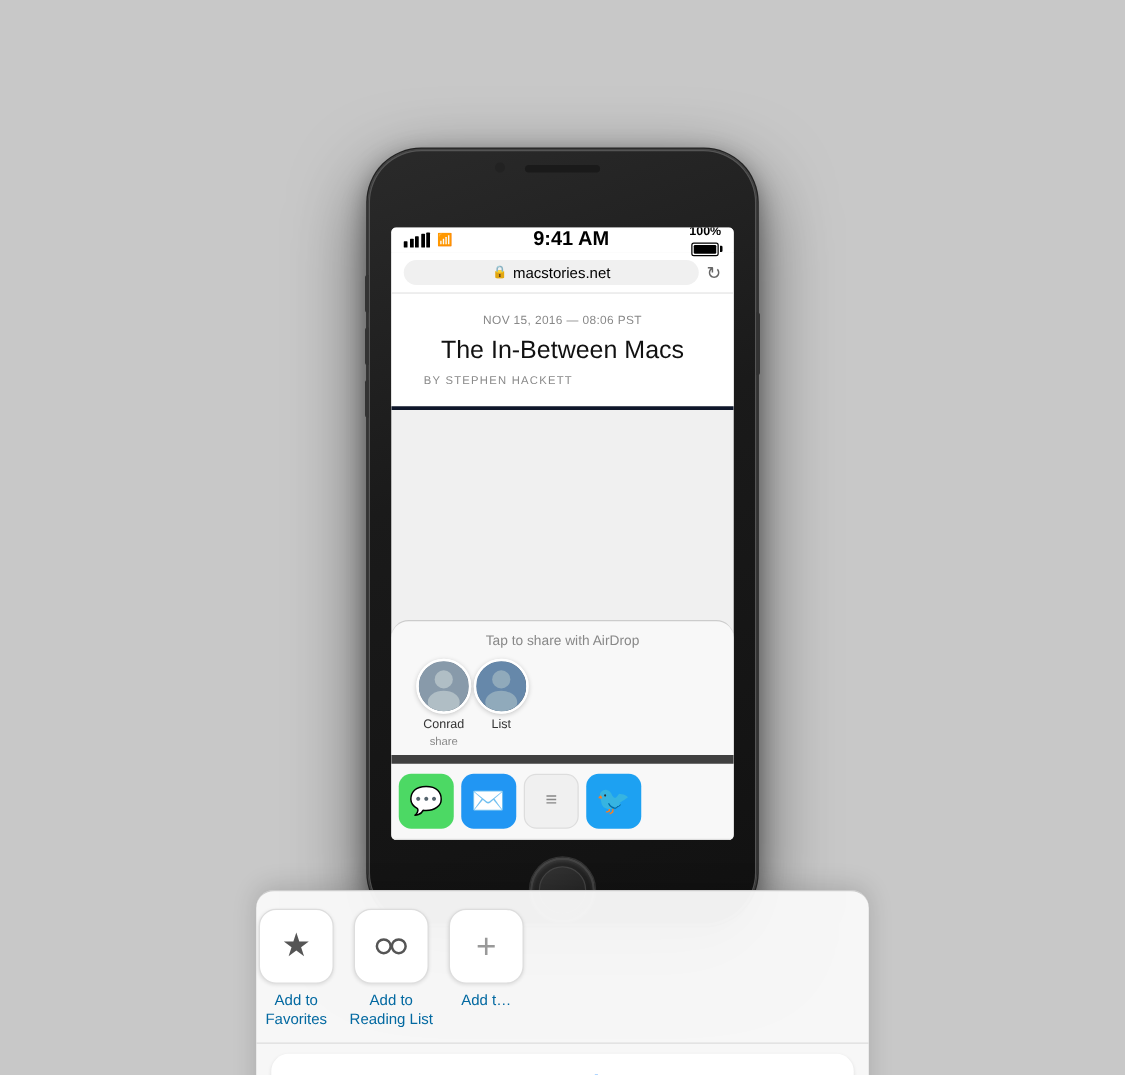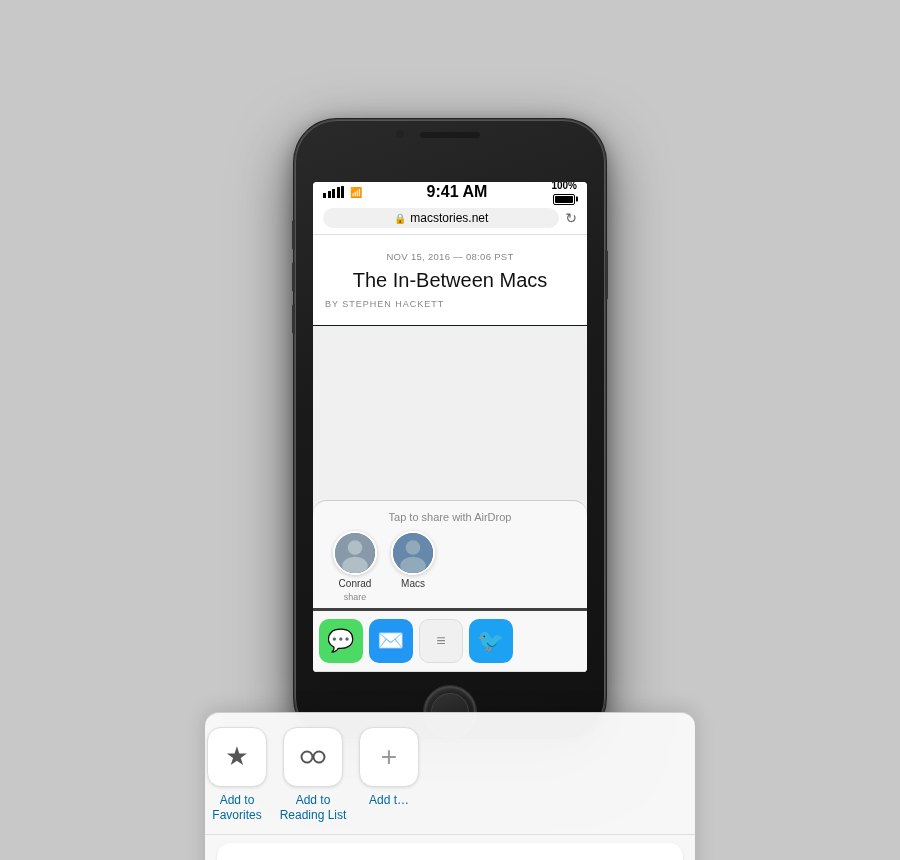--- a/index.html
+++ b/index.html
@@ -209,22 +209,22 @@
     }
 
     .reload-icon {
       font-size: 14px;
       color: #666;
     }
 
     
     .page-content {
       background: white;
-      padding: 16px 12px;
-      border-bottom: 1px solid #0f172a;
+      padding: 16px 26px;
+      border-bottom: 3px solid #0f172a;
     }
 
     .article-date {
       font-size: 9.5px;
       color: #888;
       text-align: center;
       text-transform: uppercase;
       letter-spacing: 0.3px;
       margin-bottom: 6px;
     }
@@ -252,33 +252,33 @@
       border-top: 1px solid #ccc;
       border-radius: 14px 14px 0 0;
       position: absolute;
       bottom: 0;
       left: 0;
       right: 0;
     }
 
     .airdrop-section {
       padding: 10px 10px 6px;
-      border-bottom: 3px solid #404040;
+      border-bottom: 7px solid #404040;
     }
 
     .airdrop-label {
       font-size: 11px;
       color: #888;
       text-align: center;
       margin-bottom: 8px;
     }
 
     .airdrop-people {
       display: flex;
-      gap: 14px;
+      gap: 2px;
       padding: 0 10px;
     }
 
     .airdrop-person {
       display: flex;
       flex-direction: column;
       align-items: center;
       gap: 3px;
     }
 
@@ -494,21 +494,21 @@
             <div class="airdrop-person">
               <div class="avatar-circle" style="background:linear-gradient(135deg,#6688aa,#445566);">
                 <div class="avatar-inner">
                   <svg width="44" height="44" viewBox="0 0 44 44">
                     <circle cx="22" cy="22" r="22" fill="#6688aa"></circle>
                     <circle cx="22" cy="16" r="8" fill="#90aabb"></circle>
                     <ellipse cx="22" cy="36" rx="14" ry="10" fill="#90aabb"></ellipse>
                   </svg>
                 </div>
               </div>
-              <span class="avatar-name">Macs</span>
+              <span class="avatar-name">List</span>
             </div>
           </div>
         </div>
 
         <div class="app-share-row">
           <div class="app-icon" style="background:#4CD964;">💬</div>
           <div class="app-icon" style="background:#2196F3;">✉️</div>
           <div class="app-icon" style="background:#f0f0f0; border:1px solid #ddd; font-size:16px; color:#888; font-weight:700;">≡</div>
           <div class="app-icon" style="background:#1DA1F2;">🐦</div>
         </div>

